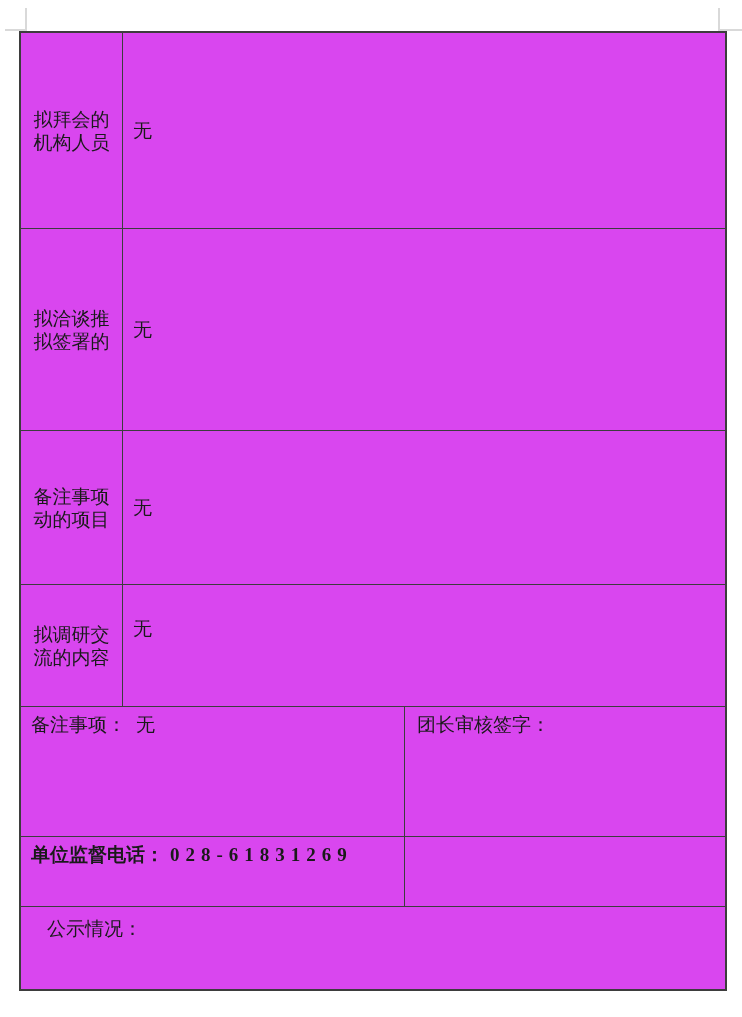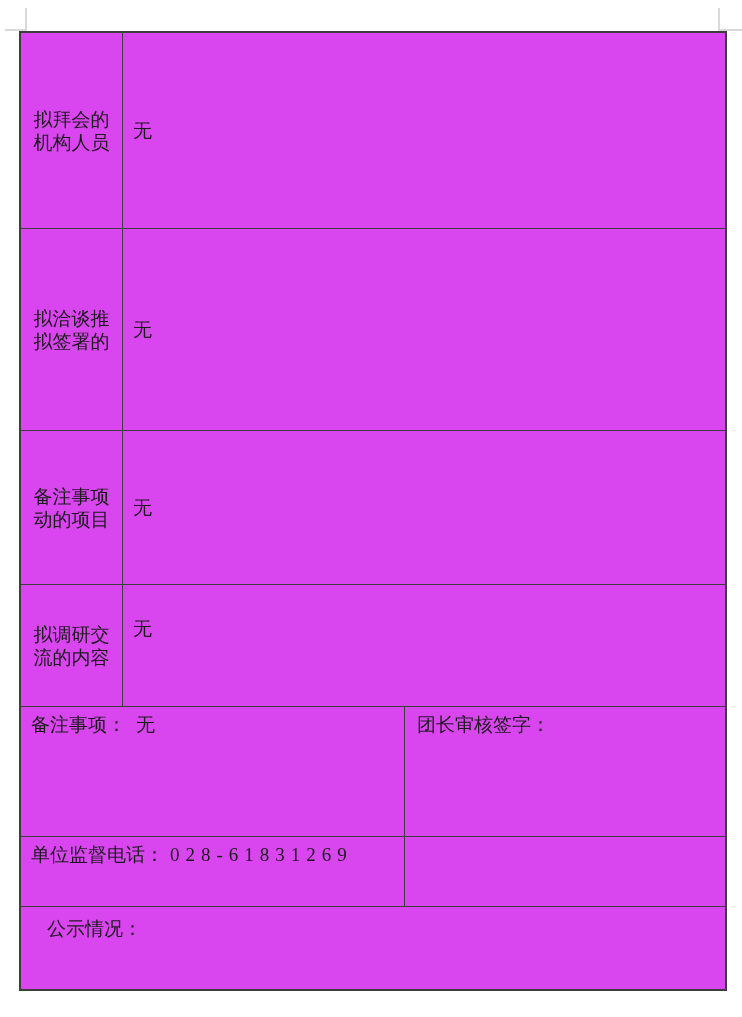--- a/index.html
+++ b/index.html
@@ -53,21 +53,21 @@
     box-sizing: border-box;
     border-bottom: 1px solid #3d3d3d;
     flex: 0 0 auto;
   }
   .t-row:last-child { border-bottom: none; flex: 1 1 auto; }
   .r1 { height: 196px; }
   .r2 { height: 202px; }
   .r3 { height: 154px; }
   .r4 { height: 122px; }
   .r5 { height: 130px; }
-  .r6 { height: 70px; }
+  .r6 { height: 70px; font-weight: bold; }
   .label-cell {
     width: 102px;
     box-sizing: border-box;
     border-right: 1px solid #3d3d3d;
     display: flex;
     align-items: center;
     justify-content: center;
     text-align: center;
     flex: 0 0 auto;
   }

